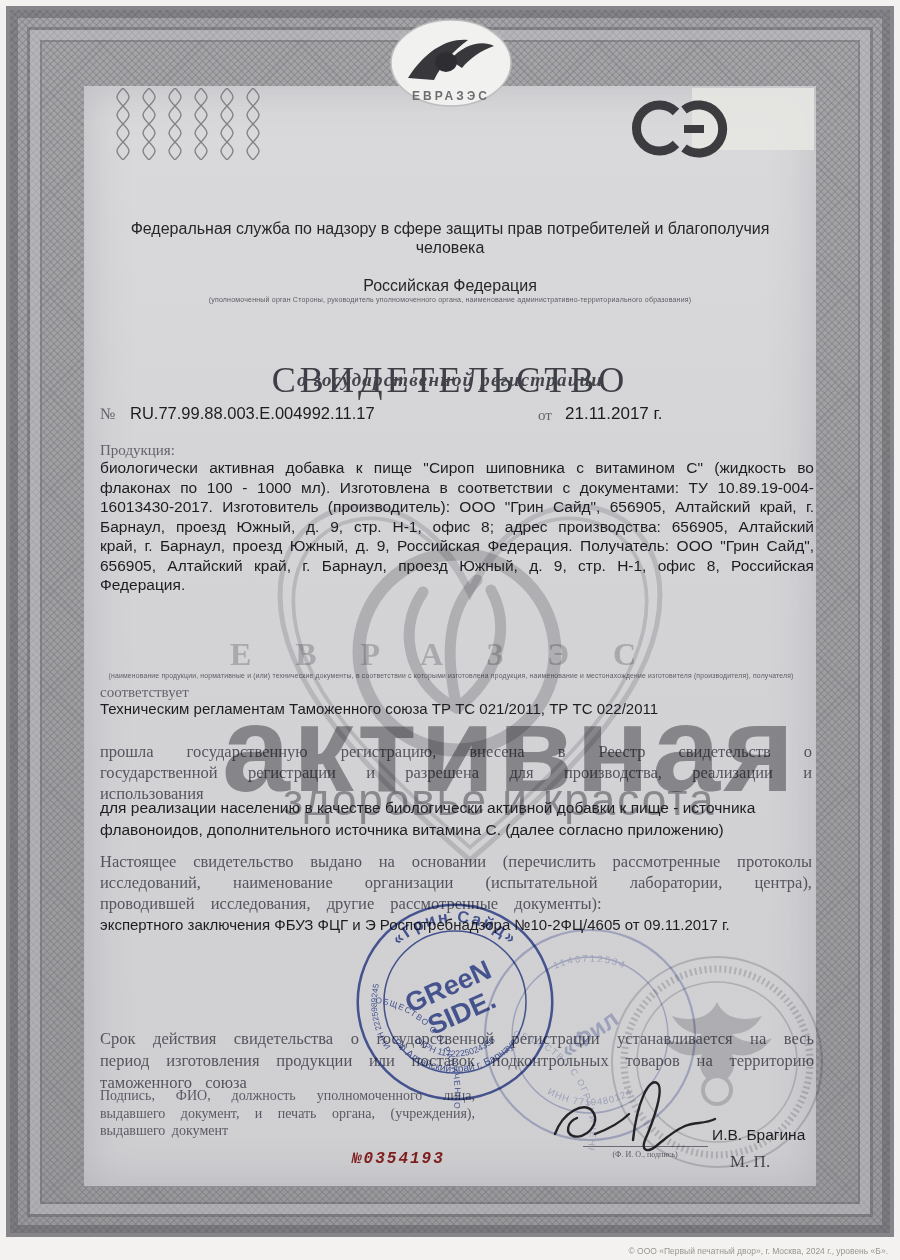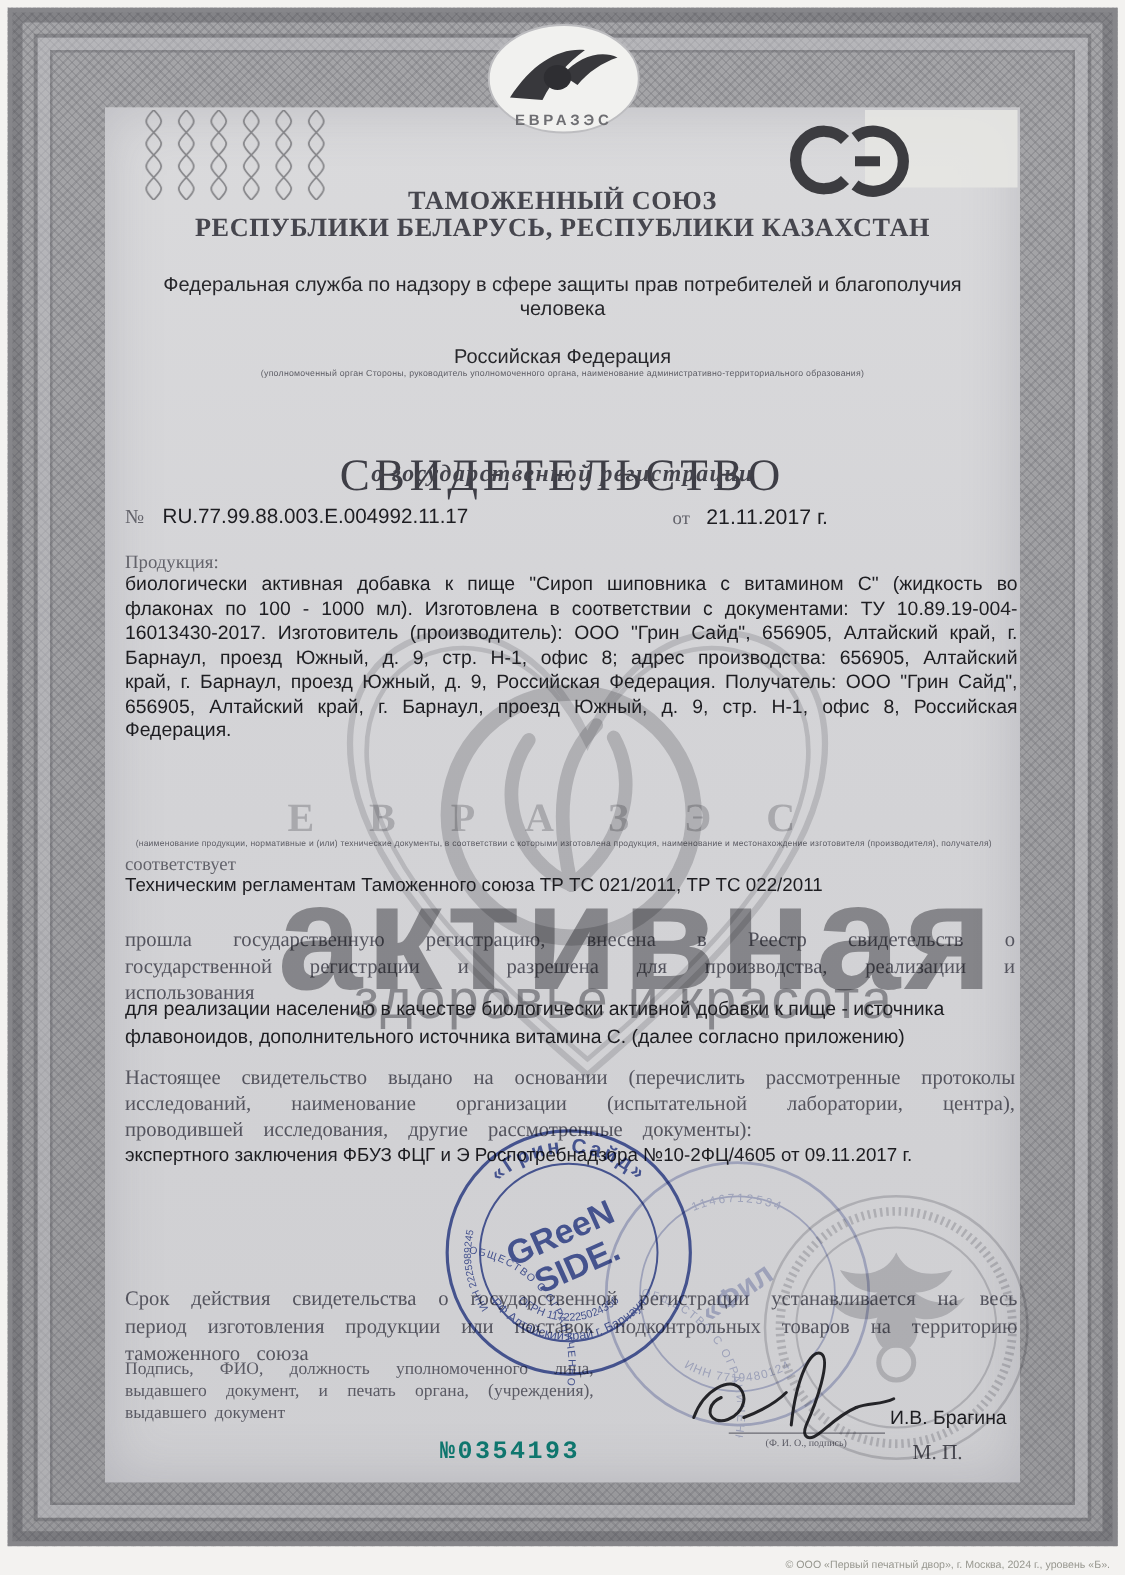--- a/index.html
+++ b/index.html
@@ -24,22 +24,22 @@
   .ctr{text-align:center;}
   .union{left:95px;width:710px;top:149px;font-weight:bold;font-size:21px;line-height:22px;
     color:#46464e;letter-spacing:.5px;z-index:3;}
   .auth{left:95px;width:710px;top:219px;font-size:16px;line-height:19px;color:#27272b;z-index:3;}
   .tiny-note{font-size:7px;color:#5c5c64;letter-spacing:.2px;z-index:3;}
   .title{left:95px;width:710px;top:327px;font-weight:normal;font-size:36px;letter-spacing:4px;color:#3e3e46;z-index:3;margin-top:32px;}
   .subtitle{left:95px;width:710px;top:369px;font-weight:bold;font-size:19px;letter-spacing:1.2px;color:#43434b;z-index:3;font-style:italic;}
   .faded{color:#63636b;}
   .blacksans{color:#1d1d21;z-index:6;}
   .greyblock{color:#54545e;text-align:justify;font-size:16.5px;line-height:21px;word-spacing:12px;z-index:3;}
-  .blank-no{font-family:"Liberation Mono",monospace;font-weight:bold;font-size:20px;
-    letter-spacing:2px;color:#0f766e;z-index:6;}
+  .blank-no{font-family:"Liberation Mono",monospace;font-weight:bold;font-size:16px;
+    letter-spacing:2px;color:#7f1d1d;z-index:6;font-style:italic;}
   .wm{mix-blend-mode:multiply;pointer-events:none;}
   .brand{left:222px;top:688px;font-weight:bold;font-size:122px;letter-spacing:3px;
     color:#5f5f63;opacity:.58;z-index:5;line-height:1;}
   .tagline{left:283px;top:778px;font-size:44px;letter-spacing:2px;color:#8f8f94;opacity:.8;z-index:5;line-height:1;}
   .evr-ghost{left:95px;width:720px;top:636px;text-align:center;font-weight:bold;font-size:32px;
     letter-spacing:44px;color:#7e7e84;opacity:.4;z-index:4;}
   .footer{right:12px;bottom:4px;font-size:8.5px;color:#97978f;z-index:3;}
   .pale-rect{left:692px;top:88px;width:122px;height:62px;background:#e5e5e2;opacity:.9;z-index:2;}
   .sig-line{left:583px;top:1146px;width:125px;border-top:1.2px solid #6a6a72;z-index:6;}
   svg{display:block;}
@@ -69,22 +69,22 @@
   <text x="63" y="82" text-anchor="middle" font-family="Liberation Sans, sans-serif" font-weight="bold" font-size="12" letter-spacing="3" fill="#6e6e72">ЕВРАЗЭС</text>
 </svg>
 
 <div class="abs pale-rect"></div>
 <svg class="abs" style="left:628px;top:90px;z-index:3" width="115" height="78" viewBox="0 0 115 78">
   <path d="M48,22 A23,23 0 1 0 48,54" fill="none" stroke="#3c3c40" stroke-width="9"></path>
   <path d="M56,20 A24,24 0 1 1 56,58" fill="none" stroke="#3c3c40" stroke-width="9"></path>
   <path d="M76,39 H56" stroke="#3c3c40" stroke-width="8"></path>
 </svg>
 
-<div class="abs ser ctr union"><span>ТАМОЖЕННЫЙ СОЮЗ</span><br>
-  <span>РЕСПУБЛИКИ БЕЛАРУСЬ, РЕСПУБЛИКИ КАЗАХСТАН</span><br>
+<div class="abs ser ctr union"><br>
+  <br>
   </div>
 <div class="abs ctr auth"><span>Федеральная служба по надзору в сфере защиты прав потребителей и благополучия человека</span><br>
   <br>
   <span>Российская Федерация</span></div>
 <div class="abs ctr tiny-note" style="left:95px;width:710px;top:296px">(уполномоченный орган Стороны, руководитель уполномоченного органа, наименование административно-территориального образования)</div>
 
 <div class="abs ser ctr title">СВИДЕТЕЛЬСТВО</div>
 <div class="abs ser ctr subtitle">о государственной регистрации</div>
 
 <div class="abs ser faded" style="left:100px;top:405px;font-size:16px;z-index:3">№</div>

